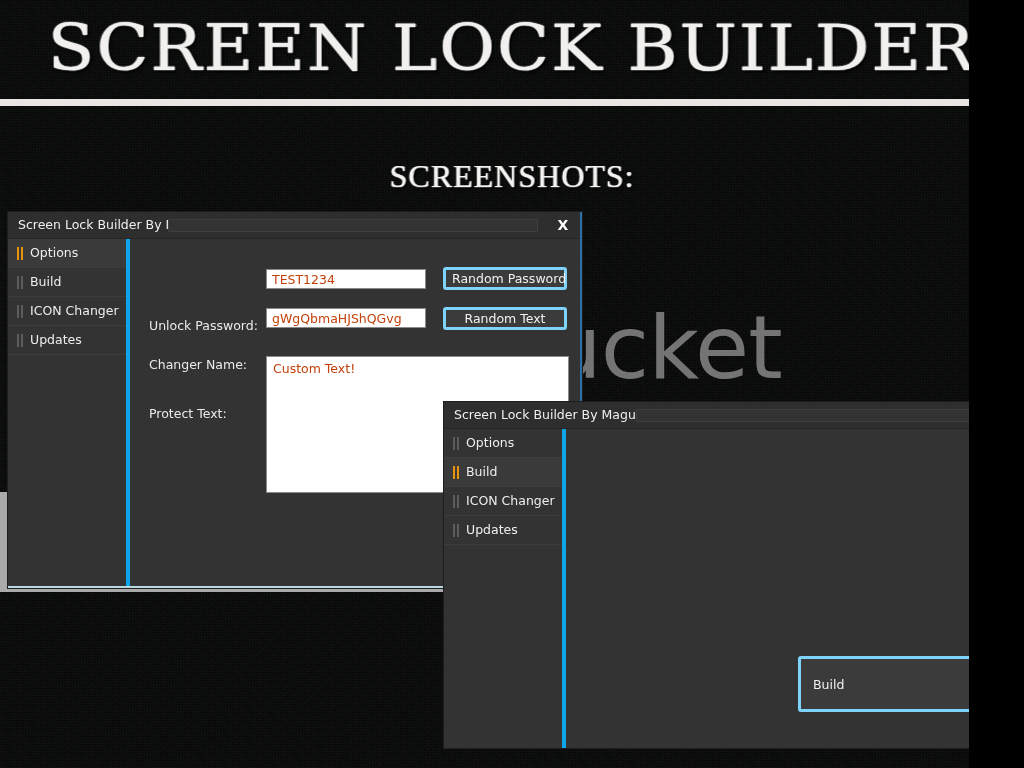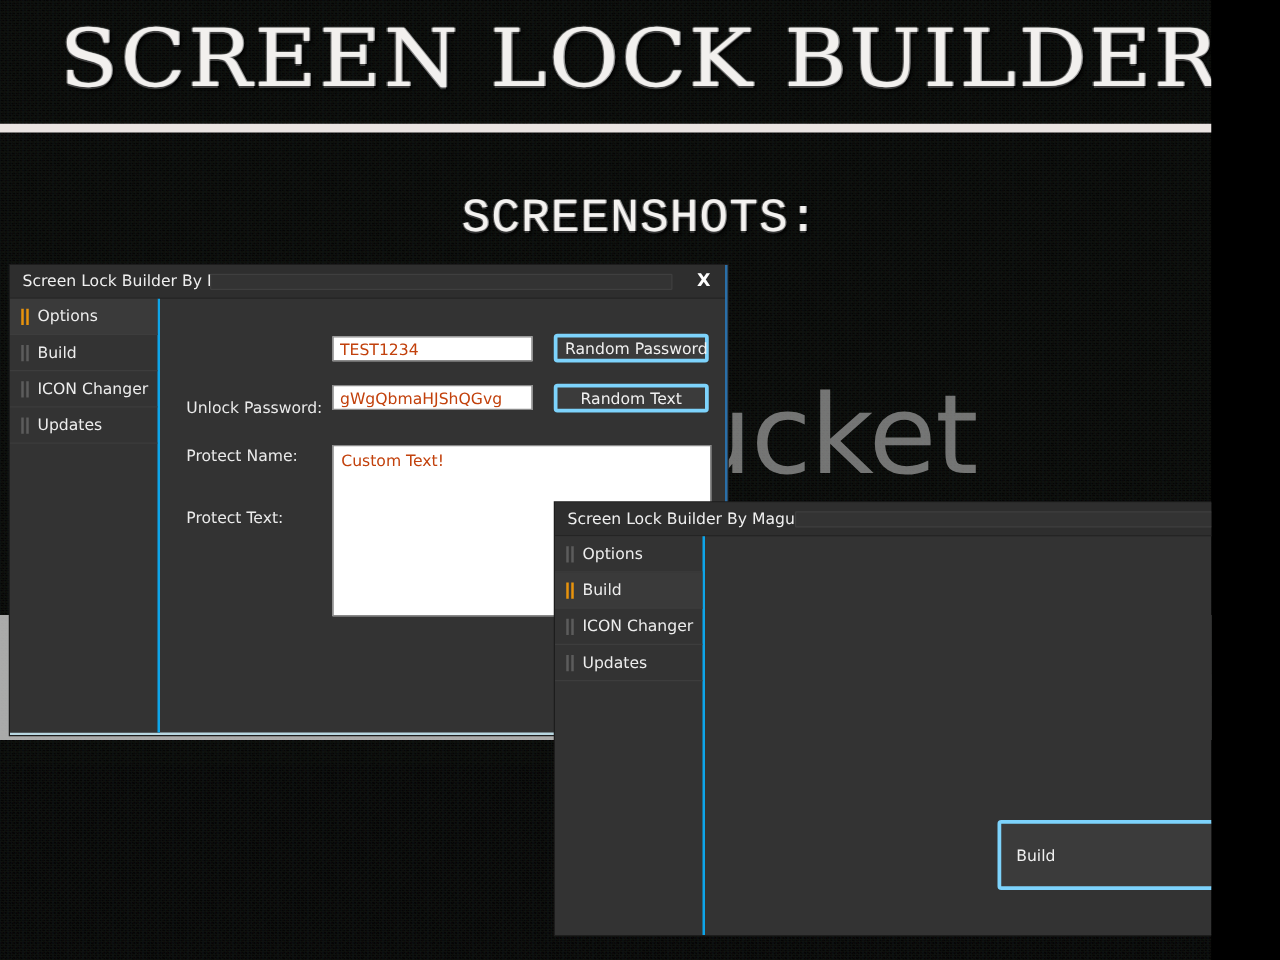--- a/index.html
+++ b/index.html
@@ -67,22 +67,22 @@
     width: 1024px; height: 7px;
     background: #eae4e2;
   }
 
   
   #screenshots-heading {
     position: absolute;
     left: 0; top: 152px;
     width: 1024px;
     text-align: center;
-    font-family: Liberation Mono, monospace;
-    font-size: 38px;
+    font-family: Liberation Serif, serif;
+    font-size: 32px;
     line-height: 48px;
     letter-spacing: 1px;
     color: #f4f2f0;
     text-shadow:
        1px 0 0 rgba(255,255,255,.5),
       -1px 0 0 rgba(170,170,170,.4),
        0 1px 0 rgba(110,110,110,.45),
        2px 2px 3px rgba(0,0,0,.9);
     white-space: nowrap;
   }
@@ -163,21 +163,21 @@
     color: #ffffff;
     cursor: pointer;
   }
   .window-body { position: relative; }
 
   
   .nav {
     position: absolute;
     left: 0; top: 0;
     background: #333333;
-    border-right: 2px solid #0ea5e9;
+    border-right: 4px solid #0ea5e9;
   }
   .nav-item {
     position: relative;
     height: 28px;
     line-height: 28px;
     padding-left: 22px;
     font-size: 12.5px;
     color: #ededed;
     border-bottom: 1px solid #3d3d3d;
     cursor: pointer;
@@ -344,21 +344,21 @@
           <span class="bars"><i></i><i></i></span>
           <span>Updates</span>
         </div>
       </div>
 
       <div class="content">
         <div class="field-label" style="left:23px; top:35px;">Unlock Password:</div>
         <input class="txt-input" style="left: 140px; top: 30px; width: 160px; height: 20px;" value="TEST1234">
         <button class="btn" style="left:317px; top:28px; width:124px; height:23px;">Random Password</button>
 
-        <div class="field-label" style="left:23px; top:74px;">Protect Name:</div>
+        <div class="field-label" style="left:23px; top:74px;">Changer Name:</div>
         <input class="txt-input" style="left: 140px; top: 69px; width: 160px; height: 20px;" value="gWgQbmaHJShQGvg">
         <button class="btn" style="left:317px; top:68px; width:124px; height:23px;">Random Text</button>
 
         <div class="field-label" style="left:23px; top:123px;">Protect Text:</div>
         <textarea class="txt-input" style="left: 140px; top: 117px; width: 303px; height: 137px;">Custom Text!</textarea>
       </div>
     </div>
   </div>
 
   <div class="app-window" id="window-2">

